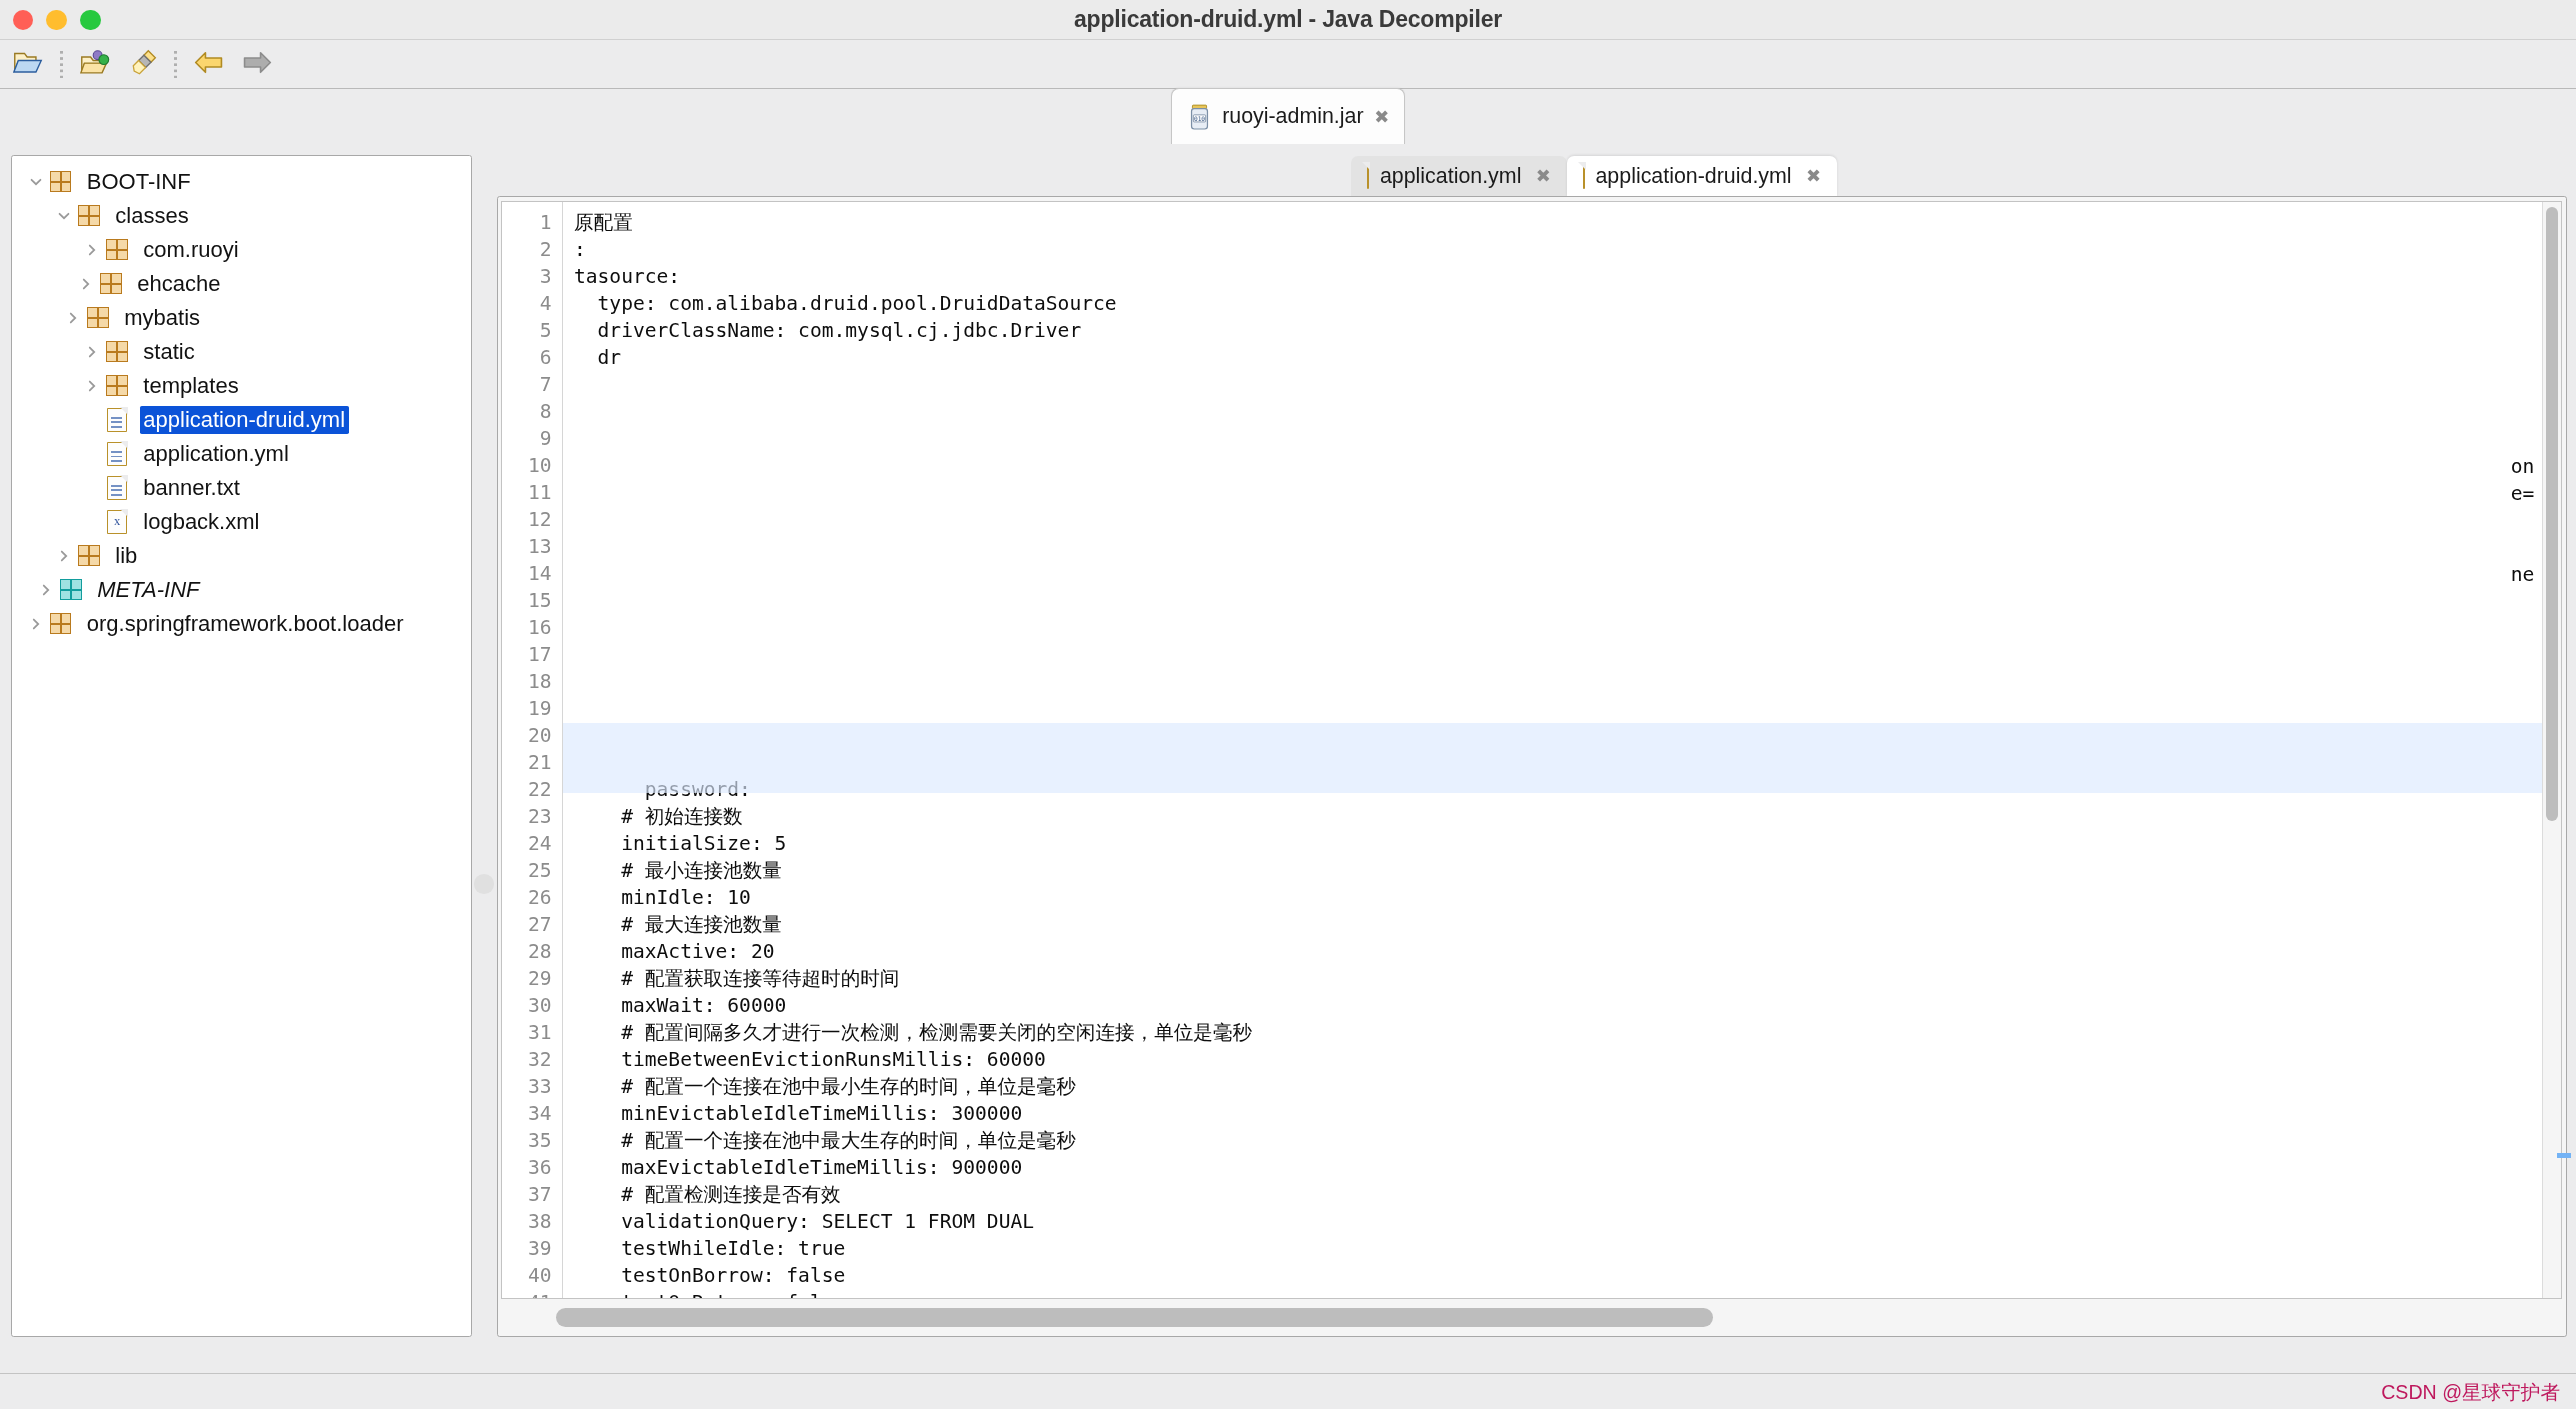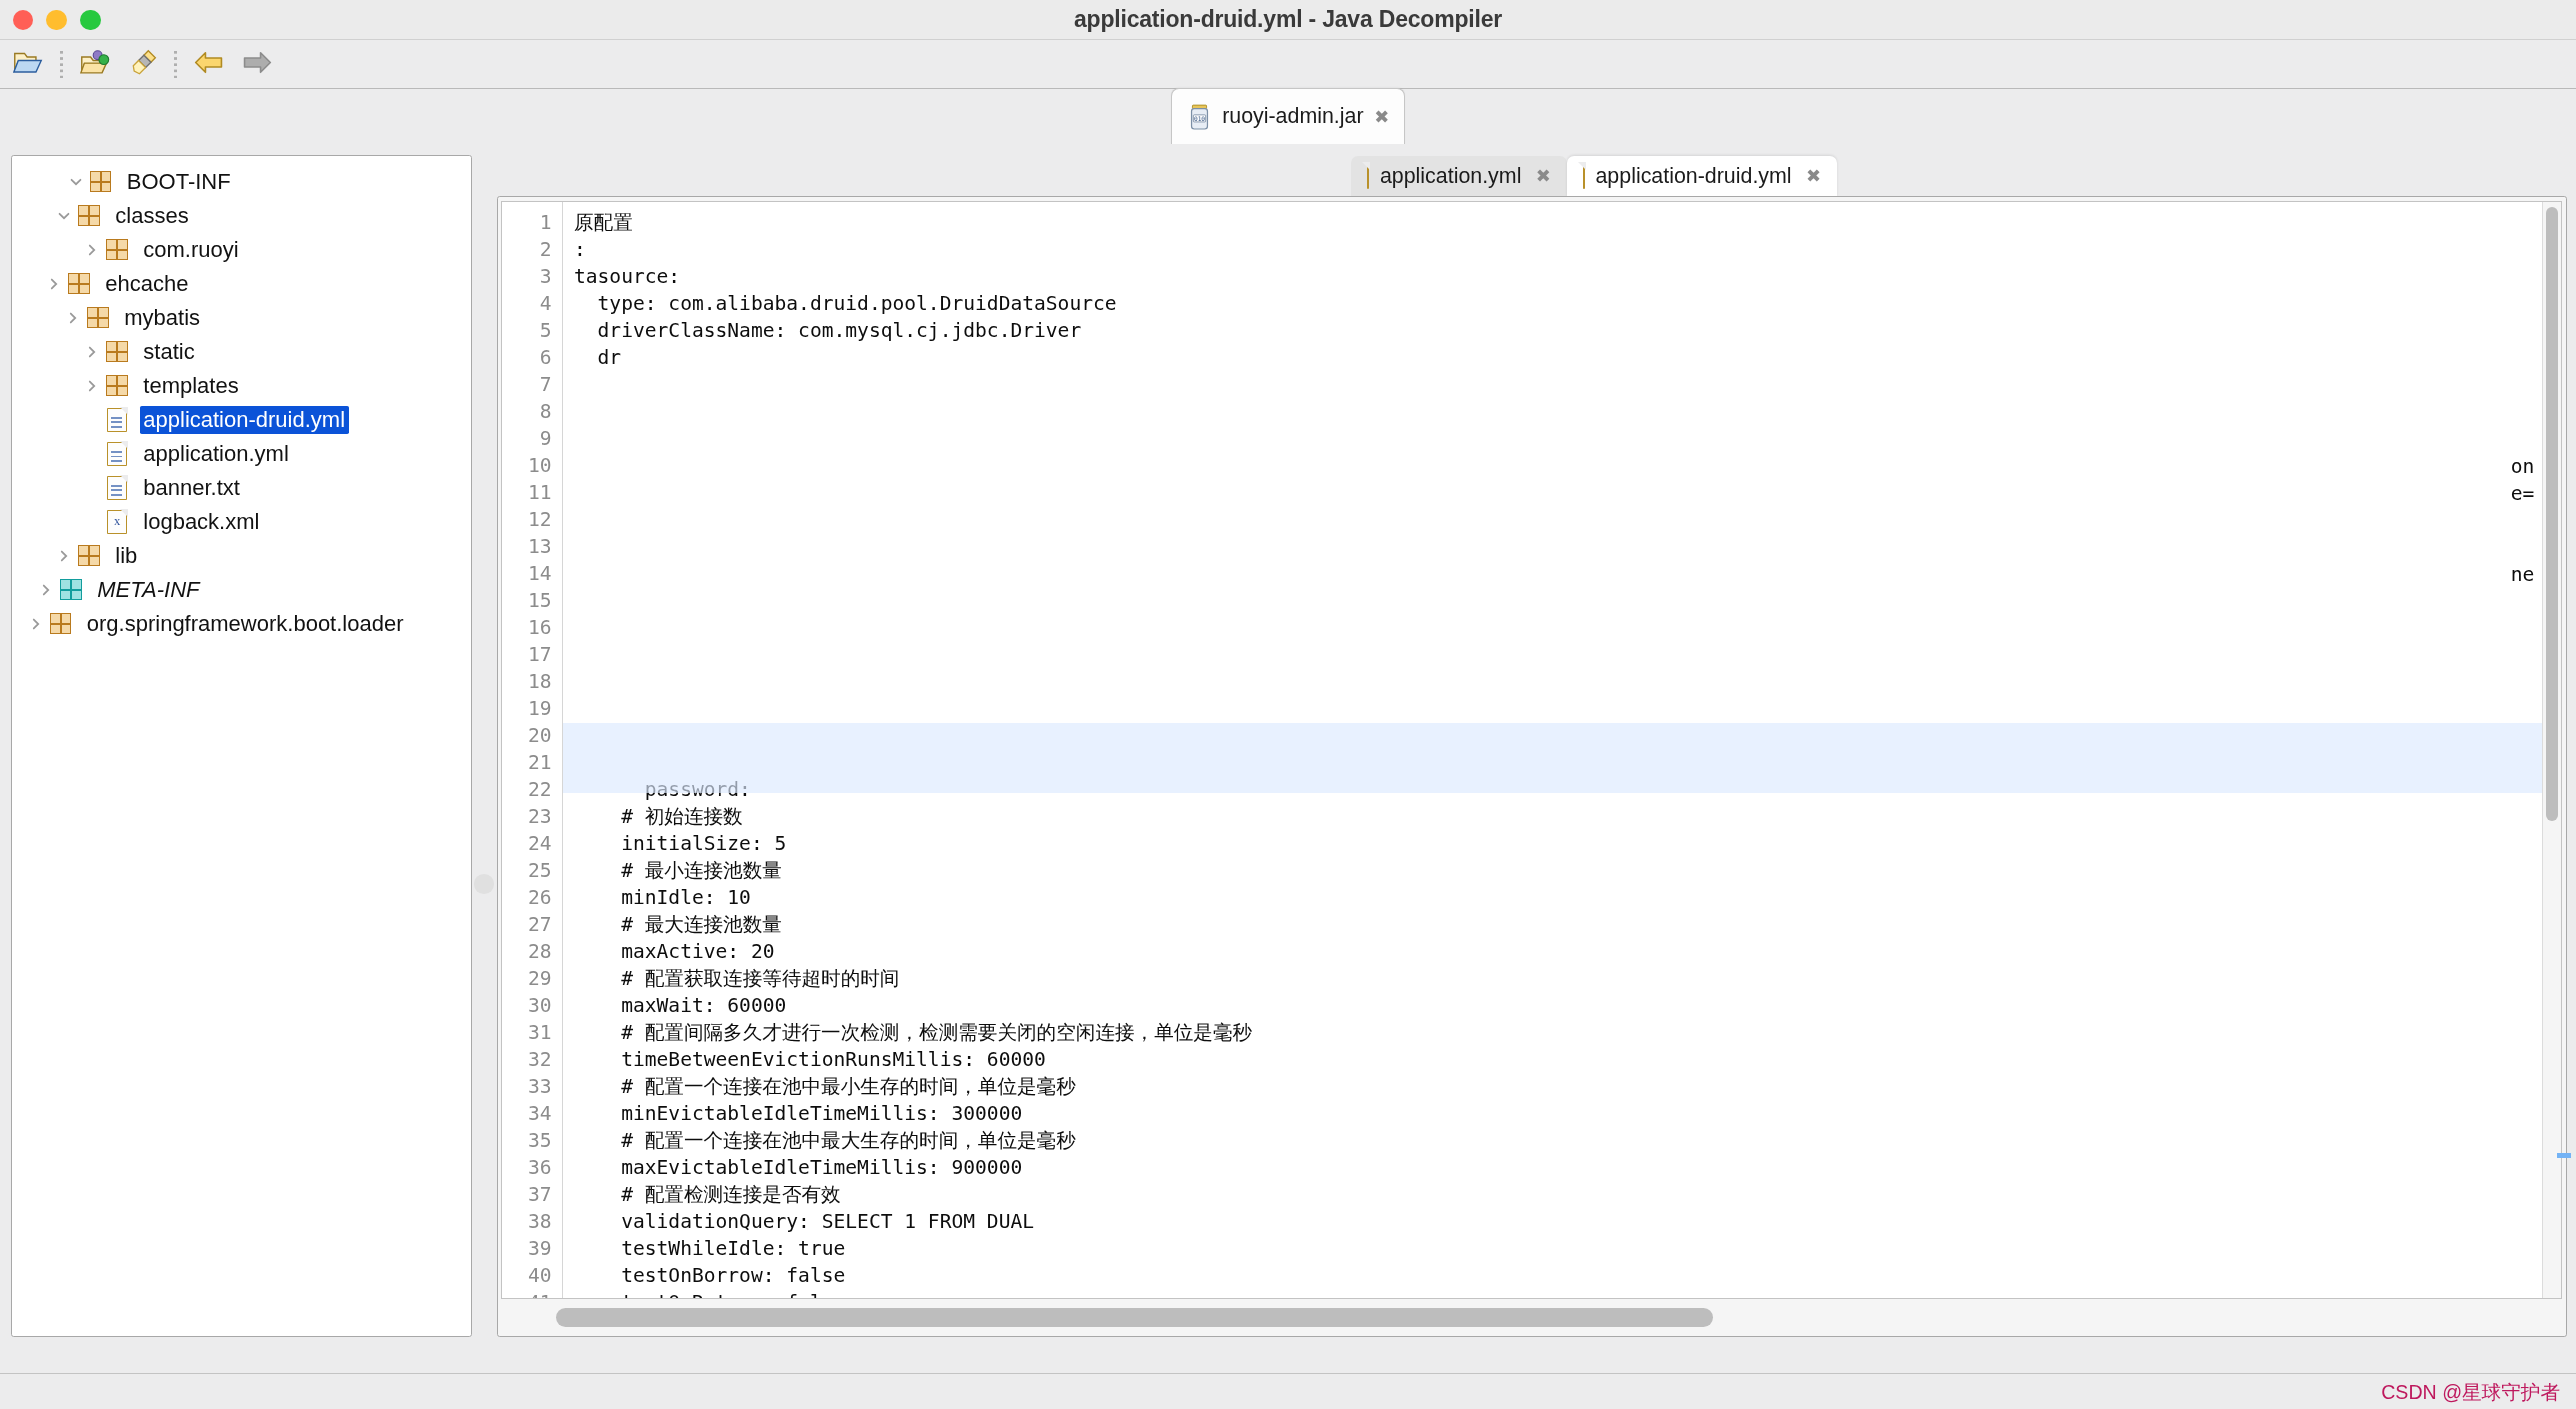--- a/index.html
+++ b/index.html
@@ -385,21 +385,21 @@
       </span>
       <span>ruoyi-admin.jar</span>
       <span class="close-x" style="font-size:18px;color:#8a8a8a;">✖</span>
     </div>
   </div>
 
   <div class="body-area">
 
     <div class="tree-panel">
       <div class="tree-inner" id="tree-inner">
-          <div class="tree-row" style="padding-left: 12.5px; margin-left: 40px;">
+          <div class="tree-row" style="padding-left: 12.5px;">
             <span class="twisty">
               <svg width="16" height="16" viewBox="0 0 18 18">
                 <path d="M4 6.5 L9 11.5 L14 6.5" fill="none" stroke="#9a9a9a" stroke-width="2" stroke-linecap="round"></path>
               </svg>
             </span>
             <span class="tree-icon">
               <span class="pkg-ico">
                 <i></i>
               </span>
             </span>
@@ -424,21 +424,21 @@
                 <path d="M6.5 4 L11.5 9 L6.5 14" fill="none" stroke="#9a9a9a" stroke-width="2" stroke-linecap="round"></path>
               </svg>
             </span>
             <span class="tree-icon">
               <span class="pkg-ico">
                 <i></i>
               </span>
             </span>
             <span class="tree-label">com.ruoyi</span>
           </div>
-          <div class="tree-row" style="padding-left: 31px;">
+          <div class="tree-row" style="padding-left: 63px;">
             <span class="twisty">
               <svg width="16" height="16" viewBox="0 0 18 18">
                 <path d="M6.5 4 L11.5 9 L6.5 14" fill="none" stroke="#9a9a9a" stroke-width="2" stroke-linecap="round"></path>
               </svg>
             </span>
             <span class="tree-icon">
               <span class="pkg-ico">
                 <i></i>
               </span>
             </span>

